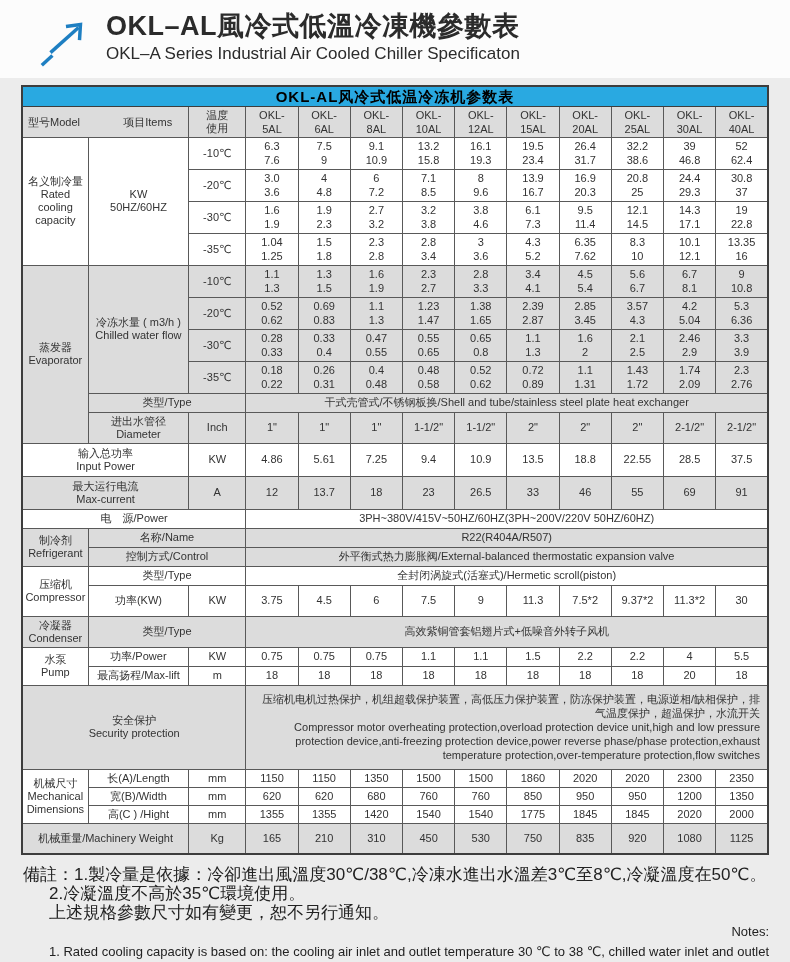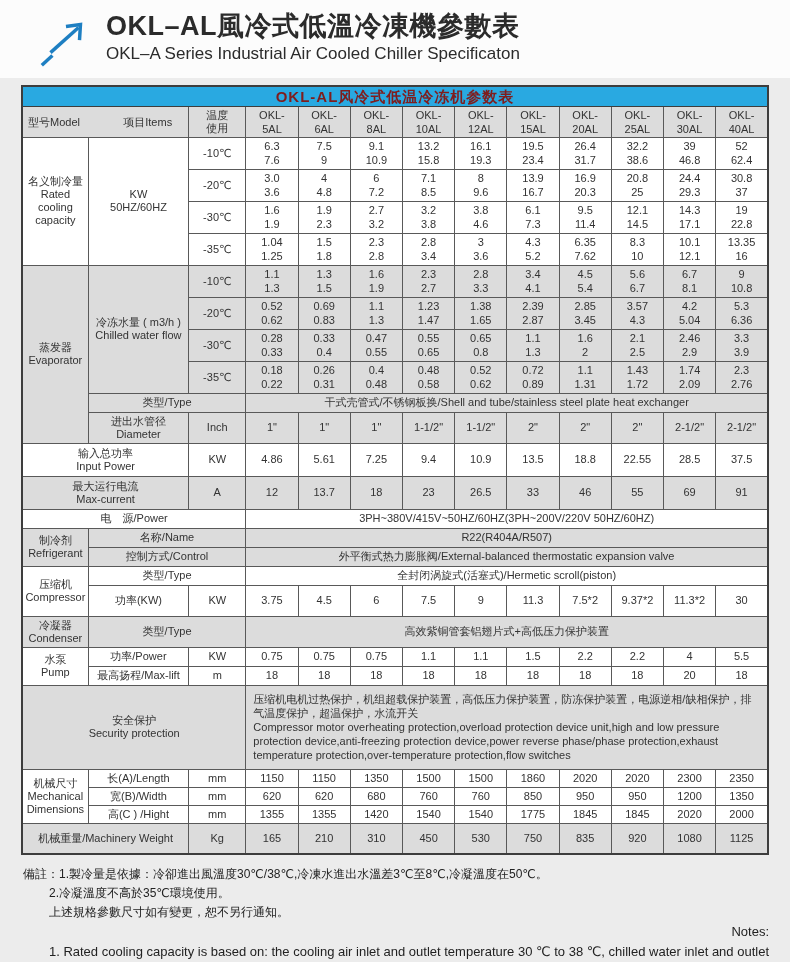--- a/index.html
+++ b/index.html
@@ -19,39 +19,39 @@
 
   
   .band { background:#ececec; padding:7px 21px 14px 21px; min-height:884px; }
 
   
   table { border-collapse:collapse; table-layout:fixed; width:748px; background:#fff; font-size:11px; color:#333; }
   td { border:1px solid #595959; text-align:center; vertical-align:middle; padding:1px 2px; line-height:13px; background:#fff; }
   table { border:2px solid #3d3d3d; }
   tr.g td { background:#dcdcdc; }
   tr.head td { background:#dcdcdc; }
-  td.banner { background:#29a9e1; color:#7f1d1d; font-size:15px; font-weight:bold; letter-spacing:1px; border:1px solid #3d3d3d; }
+  td.banner { background:#29a9e1; color:#000000; font-size:15px; font-weight:bold; letter-spacing:1px; border:1px solid #3d3d3d; }
   .pre { white-space:pre-line;margin-top:19px; }
   td > div { line-height:14px; }
   .h18{height:18px}.h19{height:19px}.h20{height:20px}.h31{height:31px}.h32{height:32px}.h33{height:33px}.h84{height:84px}
-  td.left-text { text-align:left; padding:4px 7px; }
+  td.left-text { text-align:right; padding:4px 7px; }
   td.left-text div { line-height:14px; }
 
   
   td.diag {
     position:relative; padding:14px;
     background-image:linear-gradient(to bottom right, transparent 49.2%, #6a6a6a 49.2%, #6a6a6a 50.8%, transparent 50.8%);
     background-color:#dcdcdc;
   }
   .diag-model { position:absolute; left:5px;  top:50%; transform:translateY(-50%); }
   .diag-items { position:absolute; right:16px; top:50%; transform:translateY(-50%);margin-left:8px; }
 
   
   .notes { margin:10px 0 0 2px; color:#222; }
-  .notes .zh { font-size:12px; line-height:19px; }
+  .notes .zh { font-size:17px; line-height:19px; }
   .notes .indent { padding-left:26px; }
   .notes .en { font-size:13px; line-height:20px;text-align:right; }
 </style>
 </head>
 <body>
 
 <div class="page">
 
   <div class="title-block">
     <svg class="brand-arrow" viewBox="0 0 60 60">
@@ -579,21 +579,21 @@
             <td>7.5*2</td>
             <td>9.37*2</td>
             <td>11.3*2</td>
             <td>30</td>
           </tr>
 
       <tr class="h31 g">
         <td class="pre">冷凝器
 Condenser</td>
         <td colspan="2">类型/Type</td>
-        <td colspan="10">高效紫铜管套铝翅片式+高低压力保护装置</td>
+        <td colspan="10">高效紫铜管套铝翅片式+低噪音外转子风机</td>
       </tr>
 
       <tr class="h19">
         <td rowspan="2" class="pre">水泵
 Pump</td>
         <td>功率/Power</td>
         <td>KW</td>
       <td>0.75</td>
             <td>0.75</td>
             <td>0.75</td>

